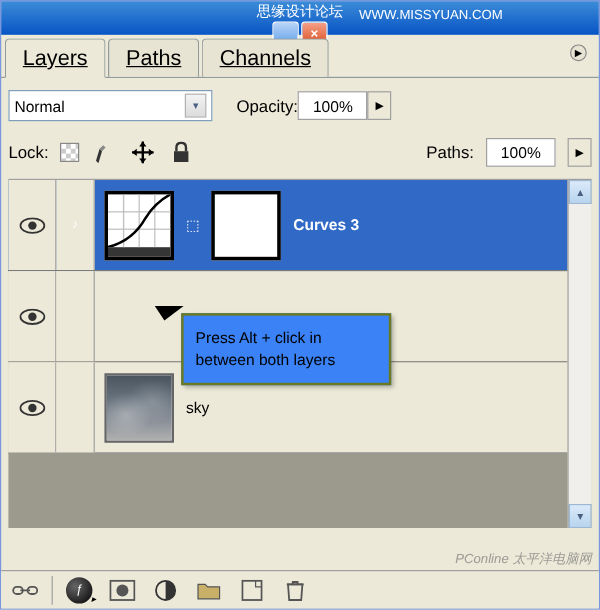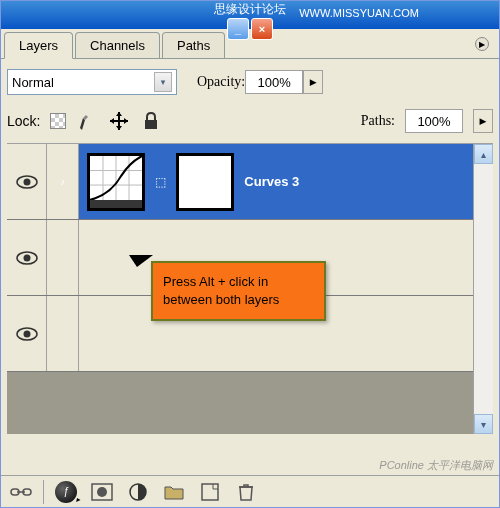--- a/index.html
+++ b/index.html
@@ -5,28 +5,28 @@
     * { margin: 0; padding: 0; box-sizing: border-box; }
     body { font-family: Tahoma, sans-serif; font-size: 11px; background: #fff; }
     .window { width: 500px; height: 508px; background: #ece9d8; border: 1px solid #7a96df; position: relative; }
     .titlebar { height: 28px; background: linear-gradient(#3c8cd8, #0754c5); display: flex; align-items: center; justify-content: space-between; padding: 0 3px; flex-direction: column; }
     .title-text { color: #fff; font-size: 12px; display: flex; align-items: center; gap: 4px; }
     .win-controls { display: flex; gap: 2px; }
     .win-btn { width: 22px; height: 22px; border-radius: 3px; border: 1px solid #fff; display: flex; align-items: center; justify-content: center; font-weight: bold; cursor: pointer; }
     .win-min { background: linear-gradient(#b8d4f8, #5a9de8); color: #fff; }
     .win-close { background: linear-gradient(#f5a088, #d84818); color: #fff; }
     .tabs { display: flex; padding: 3px 3px 0 3px; position: relative; }
-    .tab { padding: 5px 14px; background: #e8e4d4; border: 1px solid #919b9c; border-bottom: none; margin-right: 2px; border-radius: 4px 4px 0 0; cursor: pointer; font-size: 13px; position: relative; }
+    .tab { padding: 5px 14px; background: #e8e4d4; border: 1px solid #919b9c; border-bottom: none; margin-right: 2px; border-radius: 4px 4px 0 0; cursor: pointer; font-size: 18px; position: relative; text-decoration: underline; }
     .tab.active { background: #ece9d8; z-index: 2; border-bottom: 1px solid #ece9d8; margin-bottom: -1px; }
     .tab-arrow { position: absolute; right: 10px; top: 8px; width: 14px; height: 14px; background: #e8e4d4; border: 1px solid #888; border-radius: 50%; display: flex; align-items: center; justify-content: center; font-size: 8px; cursor: pointer; }
     .panel-body { border-top: 1px solid #919b9c; padding: 6px; }
     .blend-row { display: flex; align-items: center; gap: 0; padding: 4px 0; }
     .dropdown { width: 170px; height: 26px; background: #fff; border: 1px solid #7f9db9; display: flex; align-items: center; justify-content: space-between; padding: 0 4px; font-size: 13px; cursor: pointer; }
     .dd-arrow { width: 18px; height: 20px; background: linear-gradient(#f3f3f3, #dcdcdc); border: 1px solid #b0b0b0; display: flex; align-items: center; justify-content: center; font-size: 9px; color: #4b6184; }
-    .opacity-label { font-size: 14px; margin-left: 20px; font-family: Liberation Serif, serif; }
+    .opacity-label { font-size: 14px; margin-left: 20px; }
     .pct-box { width: 58px; height: 24px; background: #fff; border: 1px solid #a0a0a0; display: flex; align-items: center; justify-content: center; font-size: 13px; text-align: center; }
     .arrow-btn { width: 20px; height: 24px; background: #ece9d8; border: 1px solid #a0a0a0; display: flex; align-items: center; justify-content: center; font-size: 9px; cursor: pointer; }
     .lock-row { display: flex; align-items: center; gap: 10px; padding: 10px 0; border-bottom: 1px solid #a0a0a0; }
     .lock-label { font-size: 14px; }
     .lock-icons { display: flex; gap: 10px; align-items: center; }
     .lock-icon { width: 22px; height: 22px; display: flex; align-items: center; justify-content: center; cursor: pointer; font-size: 14px; }
     .checker-icon { background: repeating-conic-gradient(#ccc 0 25%, #fff 0 50%) 0 0/8px 8px; border: 1px solid #888; width: 16px; height: 16px; }
     .layers-list { background: #9c9a8c; height: 290px; position: relative; display: flex; }
     .layers-scroll { flex: 1; }
     .scrollbar { width: 20px; background: #ece9d8; border-left: 1px solid #a0a0a0; display: flex; flex-direction: column; }
@@ -45,21 +45,21 @@
     .desert-img { position: absolute; bottom: 0; left: 0; right: 0; height: 20px; background: linear-gradient(#c8bda8, #a89680); }
     .sky-img { position: absolute; inset: 0; background: linear-gradient(#4a5560 0%, #6a7580 40%, #8a9098 70%, #b0b0b0 100%); }
     .sky-img::after { content: ''; position: absolute; inset: 0; background: radial-gradient(ellipse at 30% 60%, rgba(255,255,255,0.3), transparent 40%), radial-gradient(ellipse at 70% 40%, rgba(255,255,255,0.2), transparent 40%); }
     .curves-thumb { background: #fff; display: flex; flex-direction: column; }
     .curves-grid { flex: 1; position: relative; border-bottom: 8px solid #353535; }
     .curves-grid::before { content: ''; position: absolute; inset: 0; background: linear-gradient(to right, transparent calc(25% - 1px), #bbb 25%, transparent calc(25% + 1px)), linear-gradient(to right, transparent calc(50% - 1px), #bbb 50%, transparent calc(50% + 1px)), linear-gradient(to right, transparent calc(75% - 1px), #bbb 75%, transparent calc(75% + 1px)), linear-gradient(transparent calc(33% - 1px), #bbb 33%, transparent calc(33% + 1px)), linear-gradient(transparent calc(66% - 1px), #bbb 66%, transparent calc(66% + 1px)); }
     .curves-grid svg { position: absolute; inset: 0; width: 100%; height: 100%; }
     .link-icon { font-size: 12px; }
     .layer-name { font-size: 13px; }
     .layer-name.underline { text-decoration: underline; }
-    .tooltip { position: absolute; left: 150px; top: 260px; background: #f97316; border: 2px solid #6b7a1e; padding: 10px; font-size: 13px; line-height: 1.4; z-index: 10; width: 175px; box-shadow: 2px 2px 4px rgba(0,0,0,0.3); }
+    .tooltip { position: absolute; left: 150px; top: 260px; background: #3b82f6; border: 2px solid #6b7a1e; padding: 10px; font-size: 13px; line-height: 1.4; z-index: 10; width: 175px; box-shadow: 2px 2px 4px rgba(0,0,0,0.3); }
     .tooltip-arrow { position: absolute; left: 128px; top: 254px; width: 0; height: 0; border-top: 12px solid #000; border-left: 8px solid transparent; border-right: 16px solid transparent; z-index: 9; }
     .bottom-bar { position: absolute; bottom: 0; left: 0; right: 0; height: 32px; background: #ece9d8; border-top: 1px solid #a0a0a0; display: flex; align-items: center; padding: 0 6px; gap: 8px; }
     .bb-icon { width: 28px; height: 24px; display: flex; align-items: center; justify-content: center; cursor: pointer; font-size: 14px; }
     .bb-sep { width: 1px; height: 24px; background: #a0a0a0; }
     .fx-circle { width: 22px; height: 22px; background: radial-gradient(circle at 35% 35%, #666, #000); border-radius: 50%; color: #fff; font-size: 10px; font-style: italic; display: flex; align-items: center; justify-content: center; position: relative; }
     .fx-tri { position: absolute; right: -3px; bottom: -1px; font-size: 8px; color: #000; }
     .watermark { position: absolute; bottom: 34px; right: 6px; font-size: 11px; color: rgba(120,120,120,0.7); font-style: italic; }
     .watermark-top { position: absolute; top: 6px; right: 80px; font-size: 11px; color: #fff; }
   </style>
 </head>
@@ -72,22 +72,22 @@
       <span class="watermark-top">WWW.MISSYUAN.COM</span>
     </div>
     <div class="win-controls">
       <div class="win-btn win-min">_</div>
       <div class="win-btn win-close">×</div>
     </div>
   </div>
 
   <div class="tabs">
     <div class="tab active">Layers</div>
+    <div class="tab">Paths</div>
     <div class="tab">Channels</div>
-    <div class="tab">Paths</div>
     <div class="tab-arrow">▶</div>
   </div>
 
   <div class="panel-body">
     <div class="blend-row">
       <div class="dropdown">
         <span>Normal</span>
         <span class="dd-arrow">▾</span>
       </div>
       <span class="opacity-label">Opacity:</span>
@@ -163,20 +163,26 @@
         </div>
 
         <div class="layer-row">
           <div class="eye-col">
             <svg class="eye-icon" viewBox="0 0 22 14">
                 <ellipse cx="11" cy="7" rx="10" ry="6" fill="none" stroke="#333" stroke-width="1.5"></ellipse>
                 <circle cx="11" cy="7" r="3.5" fill="#333"></circle>
               </svg>
           </div>
           <div class="link-col"></div>
+          <div class="layer-content">
+            <div class="thumb">
+              <div class="sky-img"></div>
+            </div>
+            <span class="layer-name">sky</span>
+          </div>
         </div>
 
       </div>
       <div class="scrollbar">
         <div class="sb-btn">▴</div>
         <div class="sb-track"></div>
         <div class="sb-btn">▾</div>
       </div>
     </div>
   </div>

